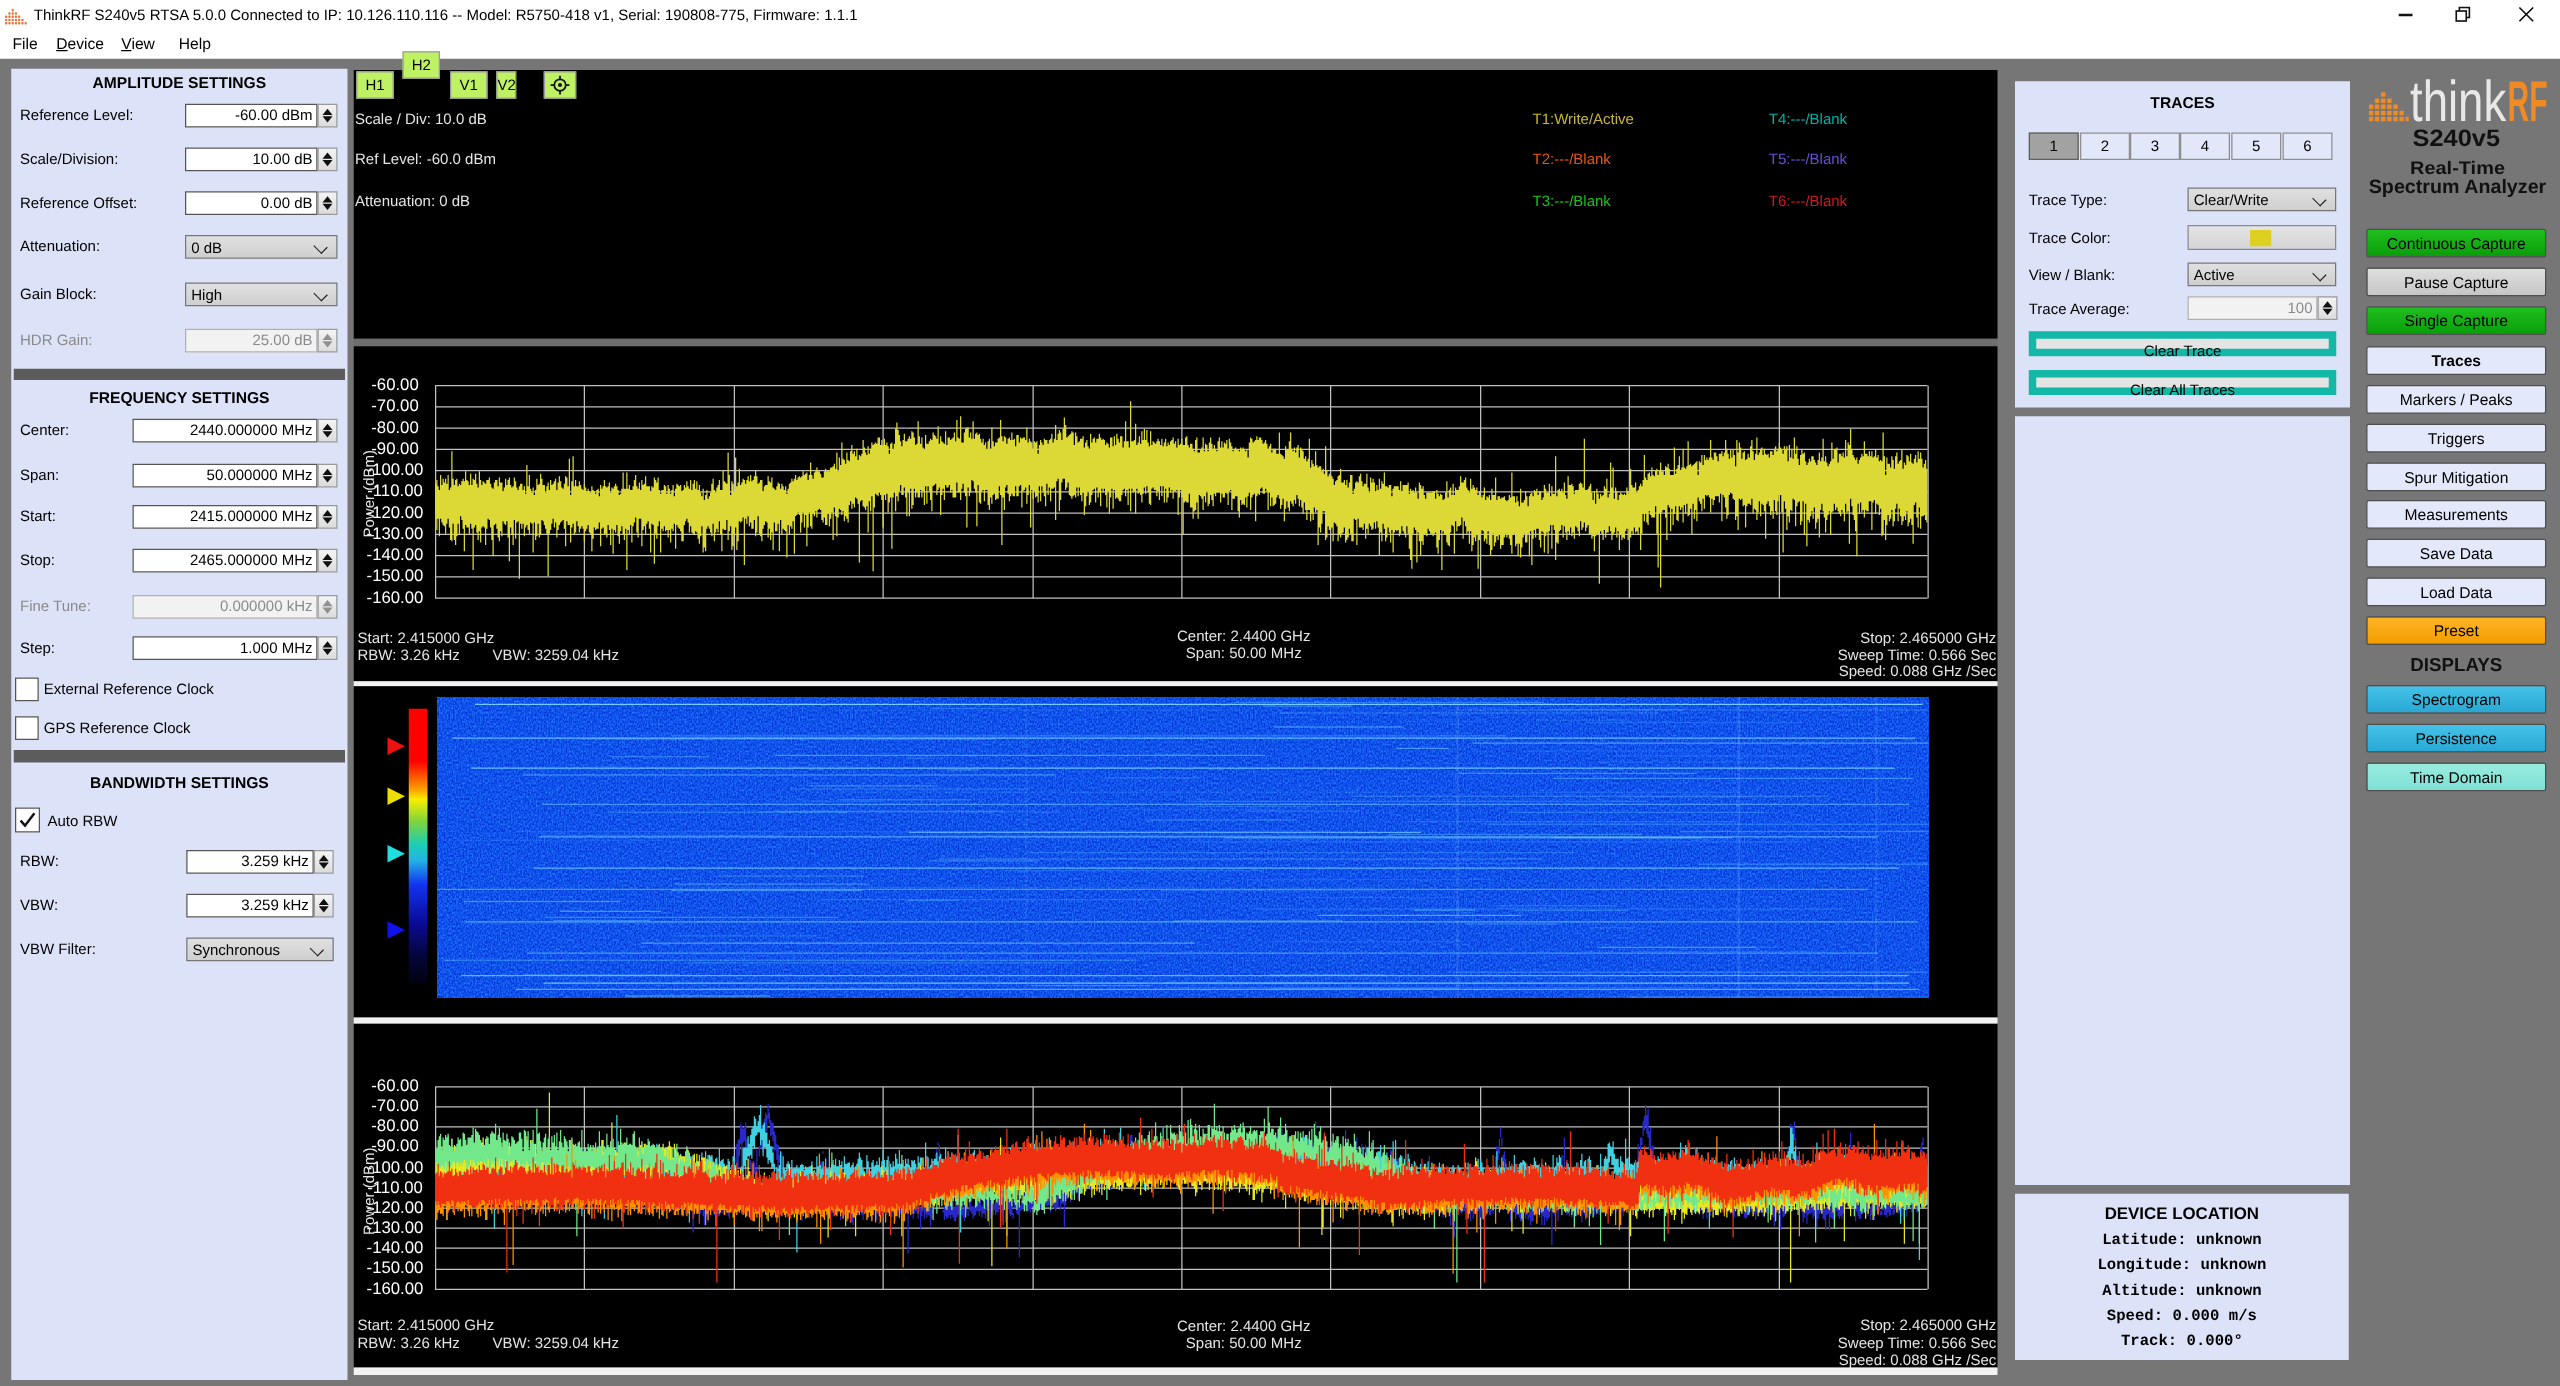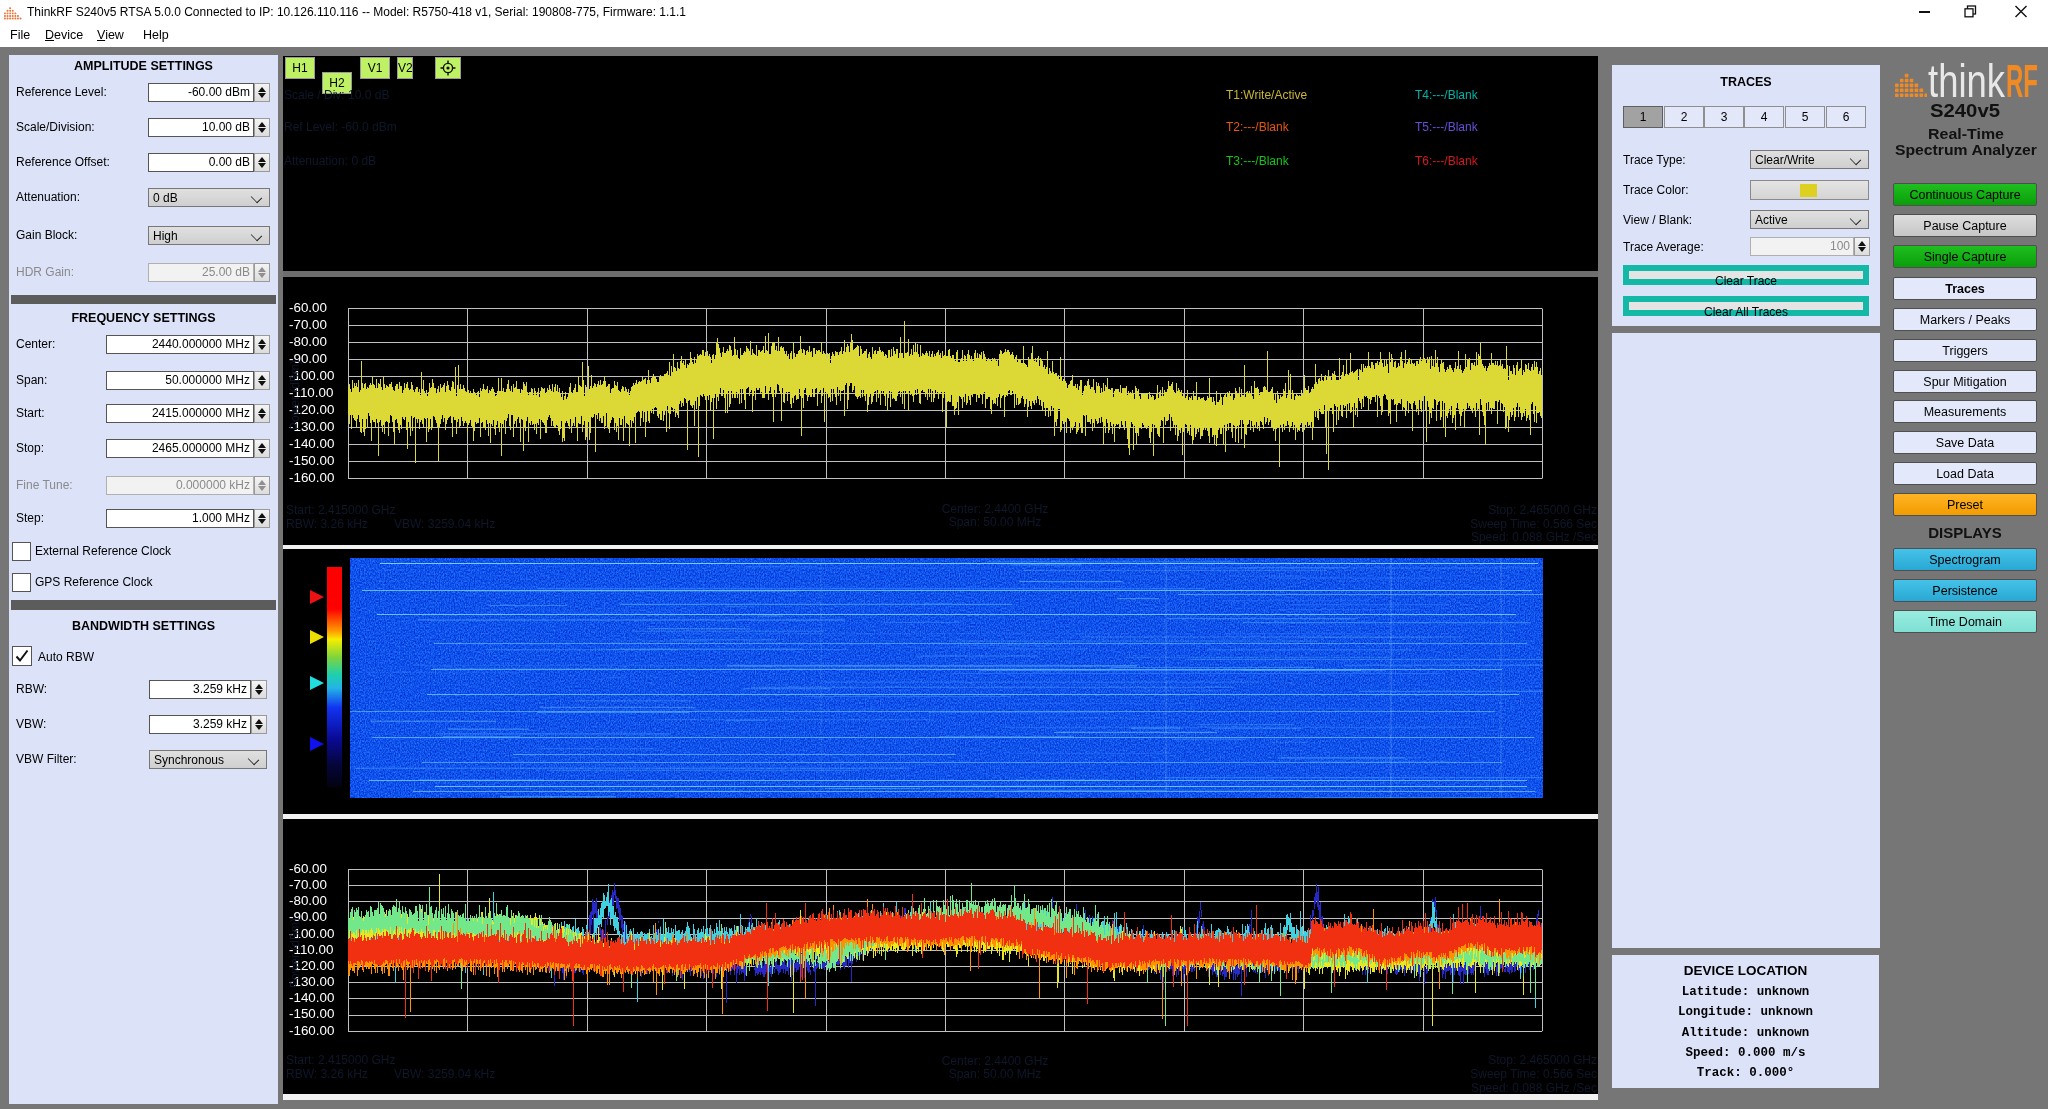--- a/index.html
+++ b/index.html
@@ -20,22 +20,22 @@
 .spin i { position:absolute; left:2.5px; width:0; height:0; border-left:4.5px solid transparent; border-right:4.5px solid transparent; }
 .spin .u { top:3px; border-bottom:5px solid #101010; }
 .spin .d { bottom:3px; border-top:5px solid #101010; }
 .spin-dis .u { border-bottom-color:#909090; }
 .spin-dis .d { border-top-color:#909090; }
 .combo { background:linear-gradient(#e0e0e0,#cfcfcf); border:1px solid #777; font-size:12px; color:#000; padding:2px 0 0 4px; height:19px; }
 .combo-chev { position:absolute; right:8px; top:4px; width:9px; height:9px; border-right:1.7px solid #222; border-bottom:1.7px solid #222; transform:rotate(45deg) scaleY(0.8); }
 .divider { background:#5c5c5c; }
 .blackbox { background:#000; }
 .whitebar { background:#f2f2f2; }
-.ptxt { font-size:12px; color:#0f172a; white-space:pre; }
-.ylab { position:absolute; left:289px; width:54px; text-align:left; font-size:13.4px; color:#fff; }
+.ptxt { font-size:12px; color:#e5e5e5; white-space:pre; }
+.ylab { position:absolute; left:289px; width:54px; text-align:center; font-size:13.4px; color:#fff; }
 .chk { background:#fff; border:1px solid #555; }
 .hbtn { background:#bef264; border:1px solid #9a9a9a; font-size:12px; color:#000; text-align:center; padding-top:3px; }
 .sbtn { position:absolute; left:1893px; width:144px; height:23px; border:1px solid #4f4f4f; border-radius:2px; font-size:12.5px; color:#000; text-align:center; padding-top:4px; }
 .tbtn { background:#e4e4e4; border:6px solid #14b8a6; font-size:12px; text-align:center; padding-top:3px; }
 .legend { font-size:12px; }
 </style></head><body>
 
 <div class="abs titlebar"></div>
 <svg class="abs" style="left:4px;top:5px" width="20" height="15" viewBox="0 0 20 15">
     <rect x="0.0" y="12.6" width="1.9" height="1.9" rx="0.7" fill="#e87840"></rect>
@@ -164,21 +164,21 @@
 <div class="abs lbl" style="left:16px;top:716.8px">VBW:</div>
 <div class="abs inp inp-l" style="left:149px;top:714.8px;width:102px">3.259 kHz</div>
 <div class="abs spin" style="left:251px;top:714.8px">
     <i class="u"></i>
     <i class="d"></i>
   </div>
 <div class="abs lbl" style="left:16px;top:752.2px">VBW Filter:</div>
 <div class="abs combo" style="left:149px;top:750.2px;width:118px">Synchronous<div class="combo-chev"></div></div>
 <div class="abs blackbox" style="left:283px;top:56px;width:1315px;height:215px"></div>
 <div class="abs hbtn" style="left:285px;top:57px;width:30px;height:22px">H1</div>
-<div class="abs hbtn" style="left:322px;top:72px;width:30px;height:22px">H2</div>
+<div class="abs hbtn" style="left:322px;top:41px;width:30px;height:22px">H2</div>
 <div class="abs hbtn" style="left:360px;top:57px;width:30px;height:22px">V1</div>
 <div class="abs hbtn" style="left:397px;top:57px;width:16px;height:22px">V2</div>
 <div class="abs hbtn" style="left:435px;top:57px;width:26px;height:22px"></div>
 <svg class="abs" style="left:440px;top:60px" width="16" height="16" viewBox="0 0 16 16">
     <circle cx="8" cy="8" r="4.6" fill="none" stroke="#111" stroke-width="1.4"></circle>
     <circle cx="8" cy="8" r="1.6" fill="#111"></circle>
     <path d="M8 0.5V4M8 12V15.5M0.5 8H4M12 8H15.5" stroke="#111" stroke-width="1.4"></path>
   </svg>
 <div class="abs ptxt" style="left:284px;top:88px">Scale / Div: 10.0 dB</div>
 <div class="abs ptxt" style="left:284px;top:120px">Ref Level: -60.0 dBm</div>

